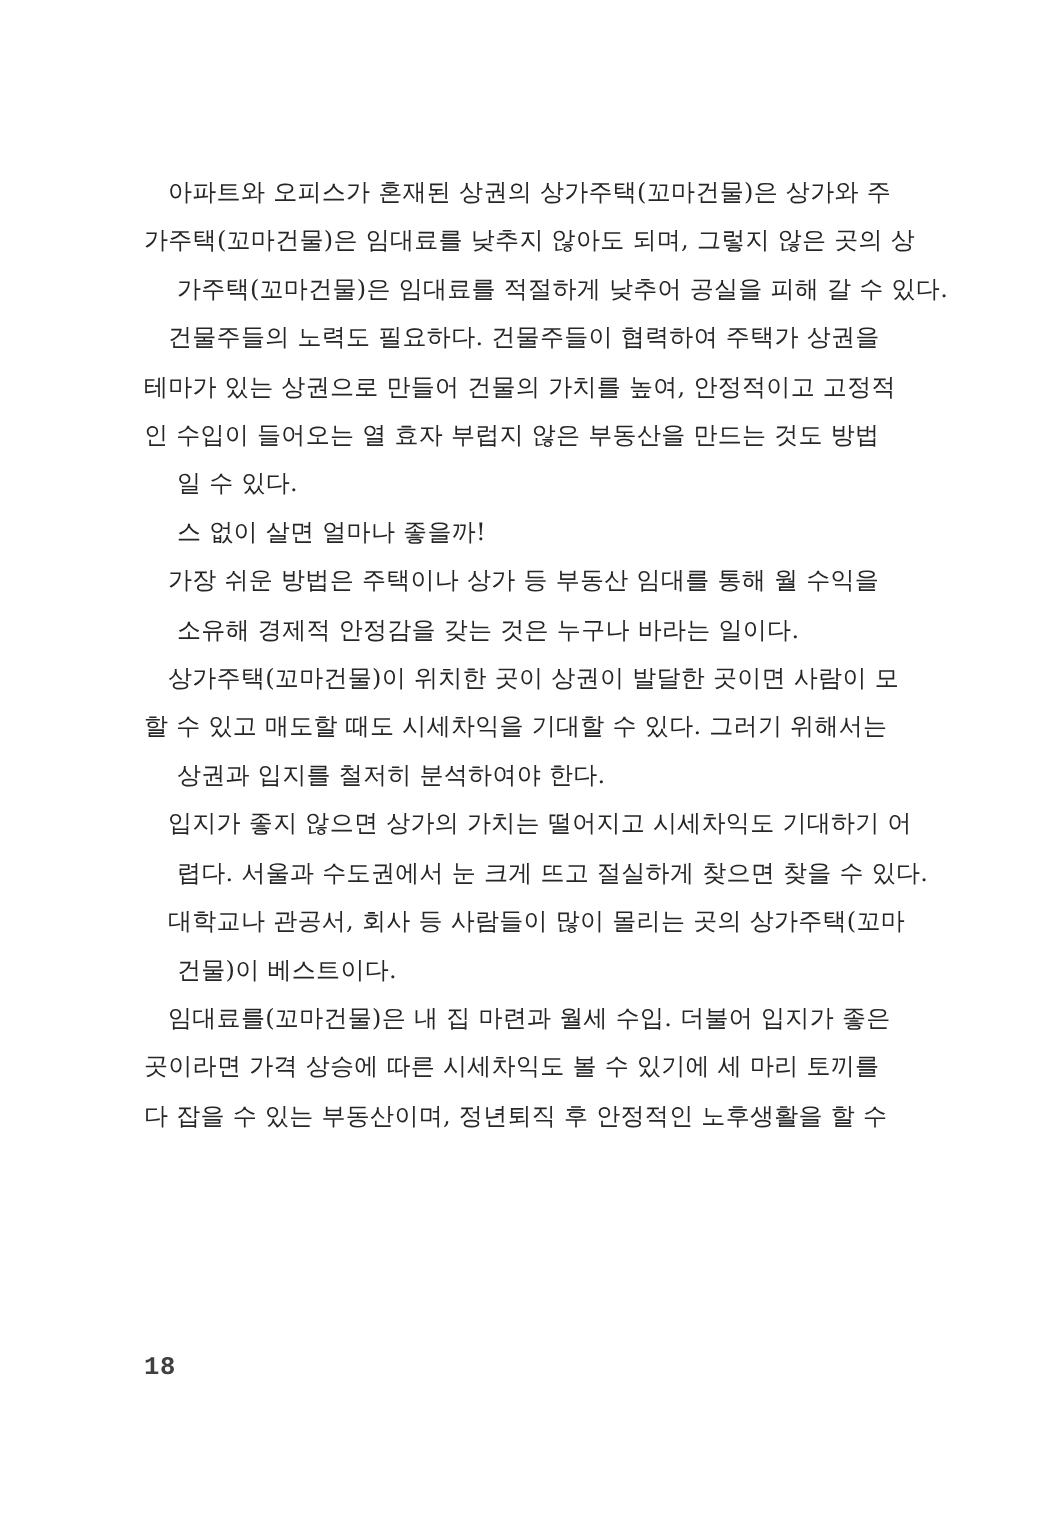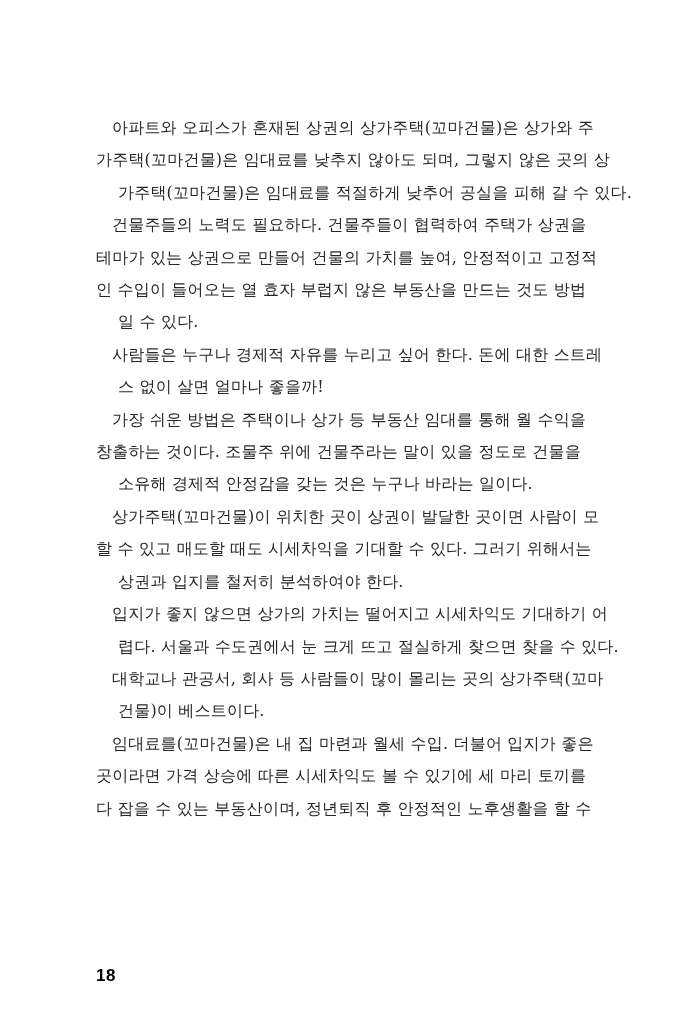--- a/index.html
+++ b/index.html
@@ -47,25 +47,25 @@
     text-align-last: left;
     margin-left: 22px;
   }
   .line.first {
     padding-left: 16px;
   }
   .para .line { text-indent: 0; }
   .page-number {
     position: absolute;
     left: 96px;
-    top: 966px;
-    font-family: Liberation Sans, sans-serif;
+    top: 903px;
+    font-family: Liberation Mono, monospace;
     font-weight: bold;
     font-size: 17px;
-    color: #000000;
+    color: #404040;
     letter-spacing: 0.5px;
   }
 </style>
 </head>
 <body>
 
 <div class="page">
   <div class="body-text">
 
     <p class="para">
@@ -75,27 +75,25 @@
     </p>
 
     <p class="para">
       <span class="line first">건물주들의 노력도 필요하다. 건물주들이 협력하여 주택가 상권을</span>
       <span class="line">테마가 있는 상권으로 만들어 건물의 가치를 높여, 안정적이고 고정적</span>
       <span class="line">인 수입이 들어오는 열 효자 부럽지 않은 부동산을 만드는 것도 방법</span>
       <span class="line last">일 수 있다.</span>
     </p>
 
     <p class="para">
-      <span class="line first">사람들은 누구나 경제적 자유를 누리고 싶어 한다. 돈에 대한 스트레</span>
       <span class="line last">스 없이 살면 얼마나 좋을까!</span>
     </p>
 
     <p class="para">
       <span class="line first">가장 쉬운 방법은 주택이나 상가 등 부동산 임대를 통해 월 수익을</span>
-      <span class="line">창출하는 것이다. 조물주 위에 건물주라는 말이 있을 정도로 건물을</span>
       <span class="line last">소유해 경제적 안정감을 갖는 것은 누구나 바라는 일이다.</span>
     </p>
 
     <p class="para">
       <span class="line first">상가주택(꼬마건물)이 위치한 곳이 상권이 발달한 곳이면 사람이 모</span>
       <span class="line">할 수 있고 매도할 때도 시세차익을 기대할 수 있다. 그러기 위해서는</span>
       <span class="line last">상권과 입지를 철저히 분석하여야 한다.</span>
     </p>
 
     <p class="para">

